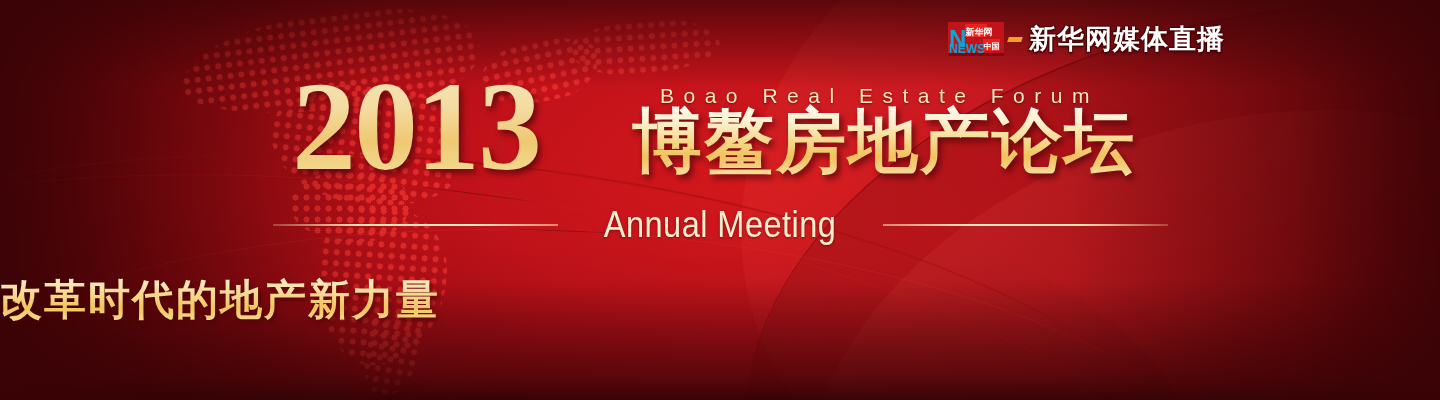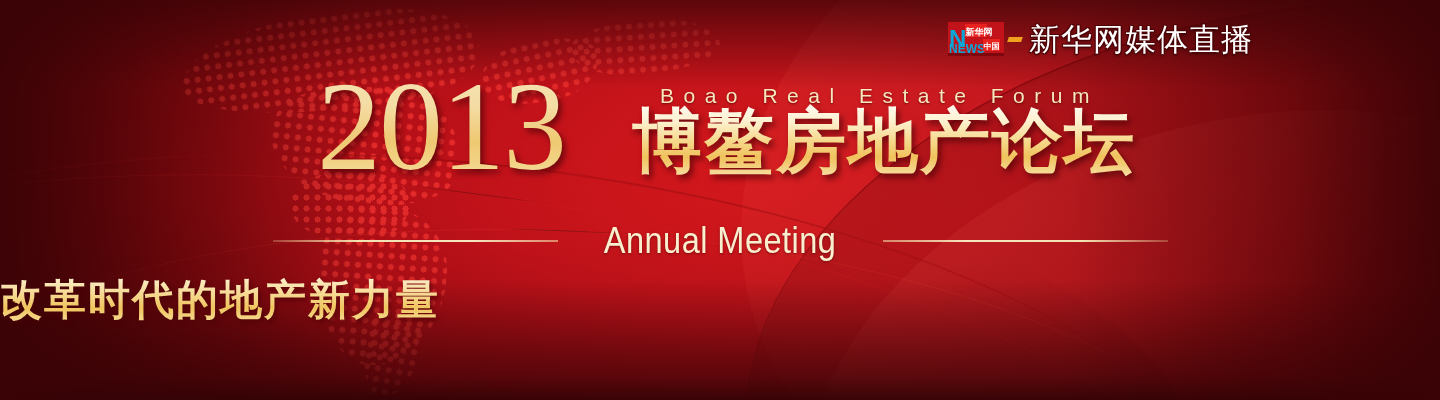--- a/index.html
+++ b/index.html
@@ -114,41 +114,40 @@
   .xh-logo{
     position:relative; width:56px; height:34px;
     display:block;
   }
   .xh-dash{
     width:14px; height:5px; background:#f0a21e;
     transform:skewX(-18deg);
     margin-left:-3px;
   }
   .live-text{
-    font-size:31px; font-weight:400; color:#ffffff;
+    font-size:27px; font-weight:700; color:#ffffff;
     letter-spacing:1px; line-height:1;
     text-shadow:
        1px 1px 0 #4a0205, -1px 1px 0 #4a0205,
        1px -1px 0 #4a0205, -1px -1px 0 #4a0205,
        0 2px 3px rgba(0,0,0,.5);
     white-space:nowrap;
   }
 
   
   .year{
     position:absolute; left:292px; top:62px;
     font-family:"Liberation Serif", serif;
-    font-size:128px; font-weight:400;
+    font-size:128px; font-weight:700;
     line-height:1;
     letter-spacing:-2px;
     background:linear-gradient(to bottom,#f6e4b6 0%,#f4dca4 34%,#efc972 62%,#f2d487 80%,#f7e6bb 100%);
     -webkit-background-clip:text; background-clip:text;
     color:transparent; -webkit-text-fill-color:transparent;
     filter:drop-shadow(3px 4px 3px rgba(70,2,5,.70));
-    margin-left:25px;
   }
 
   .eng-sub{
     position:absolute; left:636px; top:84px;
     font-size:21px; font-weight:400;
     letter-spacing:9.5px;
     color:#f7e7bd;
     white-space:nowrap;
     text-shadow:0 1px 2px rgba(80,3,6,.7);
     margin-left:24px;
@@ -161,21 +160,21 @@
     line-height:1.08;
     white-space:nowrap;
     background:linear-gradient(to bottom,#fffaf0 2%,#fdf0cd 24%,#f6d98d 48%,#f0c25c 70%,#f6db99 92%,#fdf3d6 100%);
     -webkit-background-clip:text; background-clip:text;
     color:transparent; -webkit-text-fill-color:transparent;
     filter:drop-shadow(3px 4px 3px rgba(74,2,5,.72));
   }
 
   
   .annual-row{
-    position:absolute; left:273px; top:220px; width:895px;
+    position:absolute; left:273px; top:204px; width:895px;
     display:flex; align-items:center; gap:30px;
   }
   .rule{
     flex:1 1 auto; height:2px;
     background:linear-gradient(to right, rgba(246,226,170,.25), #f3e2b2 30%, #f6e7c0 70%, rgba(246,226,170,.55));
   }
   .rule.right{
     background:linear-gradient(to left, rgba(246,226,170,.25), #f3e2b2 30%, #f6e7c0 70%, rgba(246,226,170,.55));
   }
   .annual-text{

